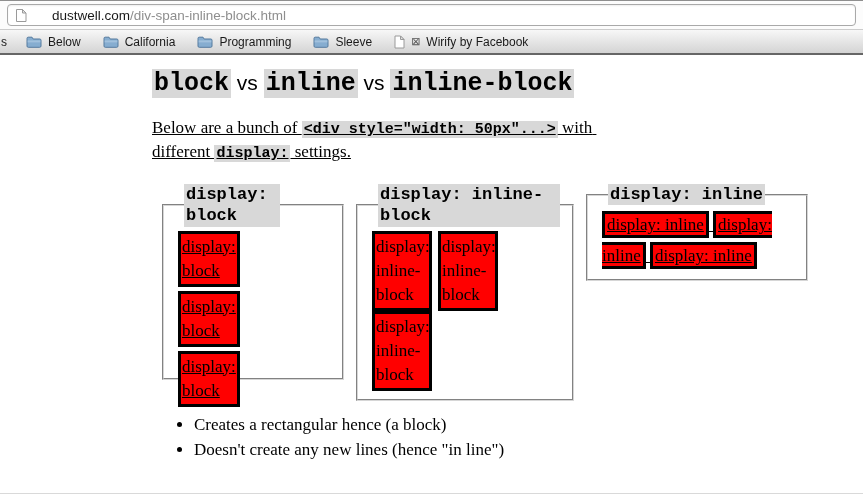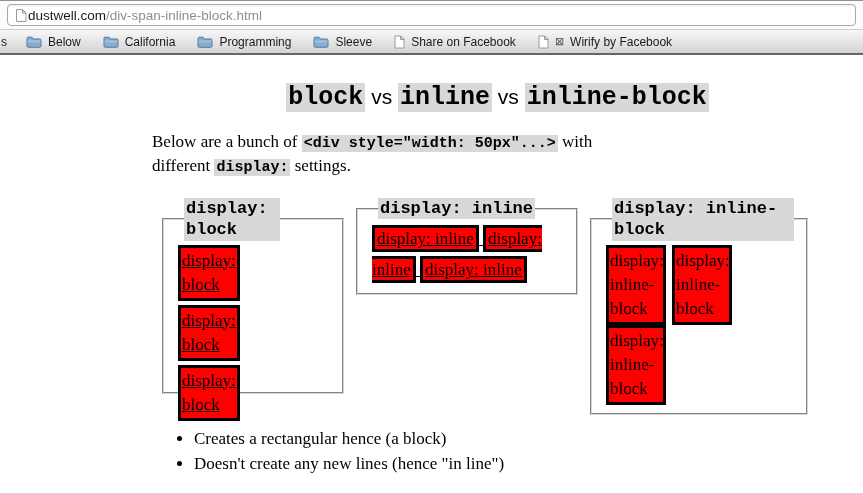--- a/index.html
+++ b/index.html
@@ -12,21 +12,21 @@
 
   
   .url-row {
     height:30px; background:#fcfcfc;
     border-top:1px solid #8f8f8f; border-bottom:1px solid #cccccc;
     display:flex; align-items:center; padding:0 7px;
   }
   .url-input {
     flex:1; height:22px; background:#fff;
     border:1px solid #a9a9a9; border-radius:4px;
-    display:flex; align-items:center; gap:1px; padding:0 7px;
+    display:flex; align-items:center; gap:25px; padding:0 7px;
     font-size:13.5px; box-shadow:inset 0 1px 2px rgba(0,0,0,.07);
     white-space:nowrap; overflow:hidden;
   }
   .url-host { color:#1a1a1a; }
   .url-path { color:#8e8e8e; }
 
   .bookmarks-bar {
     height:25px; display:flex; align-items:center;
     background:linear-gradient(#f7f7f7,#d4d4d4);
     border-bottom:2px solid #666666;
@@ -40,23 +40,23 @@
   
   .content {
     padding:14px 20px 0 152px;
     font-family:"Liberation Serif", serif; color:#000;
   }
   .pre { white-space:pre-wrap; }
   code.chip {
     font-family:"Liberation Mono", monospace; font-weight:bold;
     background:#d8d8d8; padding:0 2px;
   }
-  h1.title { margin:14px 0 18px 0; font-weight:normal; font-size:21px; font-family:"Liberation Sans", sans-serif;text-align:center; }
+  h1.title { margin:0 0 18px 0; font-weight:normal; font-size:21px; font-family:"Liberation Sans", sans-serif; }
   h1.title code.chip { font-size:25px; }
-  p.body-text { width:485px; margin:0 0 16px 0; font-size:17px; line-height:1.4; }
+  p.body-text { width:485px; margin:0 0 16px 0; font-size:17px; line-height:1.4;text-decoration:underline; }
   p.body-text code.chip { font-size:15px; }
 
   .demo-row { display:flex; align-items:flex-start; margin:20px 0 14px 10px;text-decoration:underline; }
   fieldset.demo {
     border:2px groove #d6d6d6; margin:0 12px 0 0; padding:4px 10px 8px 14px;
     min-width:0;
   }
   fieldset.demo legend { margin-left:6px; padding:0; }
   .legend-chip {
     display:inline-block; font-family:"Liberation Mono", monospace; font-weight:bold;
@@ -143,29 +143,20 @@
     <span class="bm-item">
       <span class="icon">
         <svg width="16" height="12" viewBox="0 0 16 12">
             <path d="M1 3.2 V10 q0 1.3 1.3 1.3 h11.4 Q15 11.3 15 10 V4.2 q0-1.2-1.2-1.2 H7.2 L6 1.2 H2.2 Q1 1.2 1 2.4 Z" fill="#86add0" stroke="#557a9e"></path>
             <path d="M1.6 4.4 h12.8 v2 H1.6 z" fill="#a9c6e0" opacity="0.8"></path>
           </svg>
       </span>
       <span>Sleeve</span>
     </span>
 
-    <span class="bm-item">
-      <span class="icon">
-        <svg width="11" height="14" viewBox="0 0 11 14">
-            <path d="M1 1 h5.5 l3.5 3.5 v8.5 h-9 z" fill="#ffffff" stroke="#9a9a9a"></path>
-            <path d="M6.5 1 l3.5 3.5 h-3.5 z" fill="#e4e4e4" stroke="#9a9a9a"></path>
-          </svg>
-      </span>
-      <span>Share on Facebook</span>
-    </span>
 
     <span class="bm-item">
       <span class="icon">
         <svg width="11" height="14" viewBox="0 0 11 14">
             <path d="M1 1 h5.5 l3.5 3.5 v8.5 h-9 z" fill="#ffffff" stroke="#9a9a9a"></path>
             <path d="M6.5 1 l3.5 3.5 h-3.5 z" fill="#e4e4e4" stroke="#9a9a9a"></path>
           </svg>
       </span>
       <span class="bm-badge">⊠</span>
       <span>Wirify by Facebook</span>
@@ -181,30 +172,30 @@
 
     <div class="demo-row">
 
       <fieldset class="demo fs-block">
         <legend><span class="legend-chip">display: block</span></legend>
         <div class="box-block">display: block</div>
         <div class="box-block">display: block</div>
         <div class="box-block">display: block</div>
       </fieldset>
 
+      <fieldset class="demo fs-iblock">
+        <legend><span class="legend-chip">display: inline-block</span></legend>
+        <span class="box-iblock">display: inline-block</span><span class="box-iblock">display: inline-block</span><span class="box-iblock">display: inline-block</span>
+      </fieldset>
+
       <fieldset class="demo fs-inline">
         <legend><span class="legend-chip">display: inline</span></legend>
         <span class="inline-wrap"><span class="span-inline">display: inline</span> <span class="span-inline">display: inline</span> <span class="span-inline">display: inline</span></span>
       </fieldset>
 
-      <fieldset class="demo fs-iblock">
-        <legend><span class="legend-chip">display: inline-block</span></legend>
-        <span class="box-iblock">display: inline-block</span><span class="box-iblock">display: inline-block</span><span class="box-iblock">display: inline-block</span>
-      </fieldset>
-
     </div>
 
 
     <ul class="points">
       <li>Creates a rectangular hence (a block)</li>
       <li>Doesn't create any new lines (hence "in line")</li>
     </ul>
 
   </div>
 </div>

